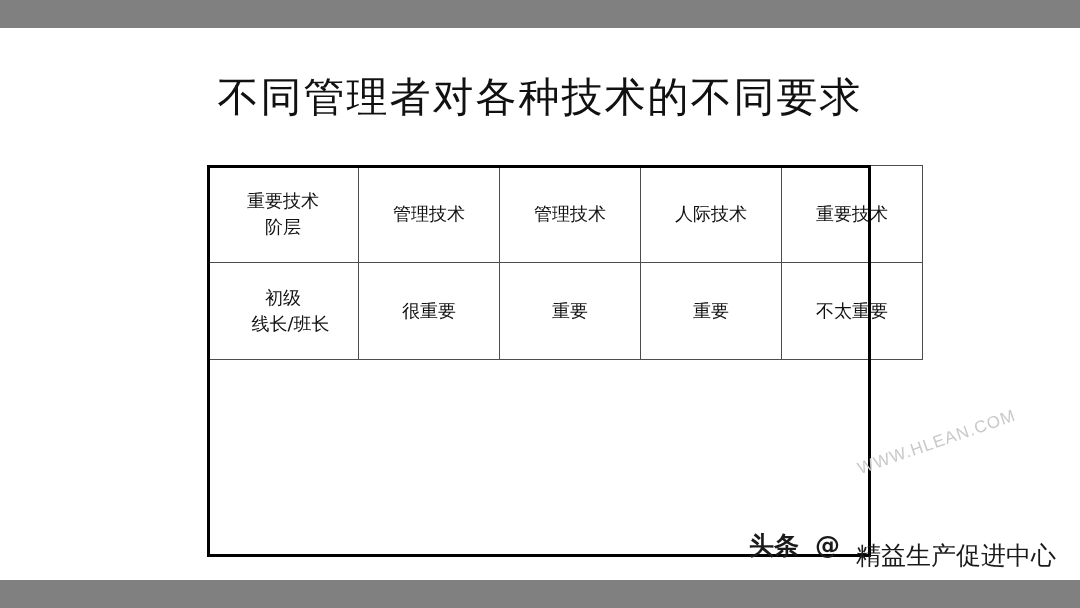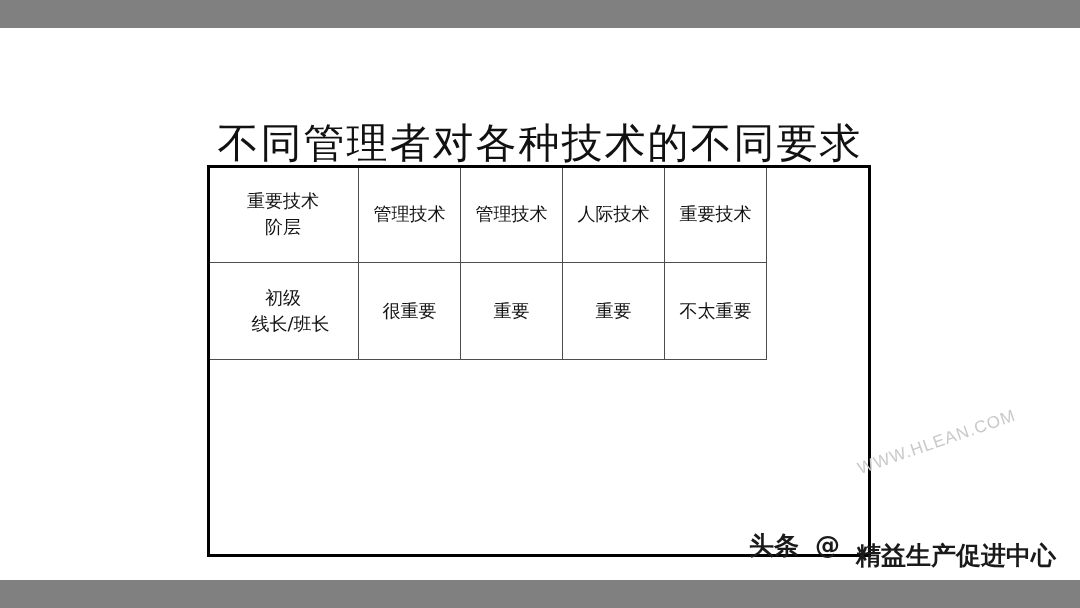--- a/index.html
+++ b/index.html
@@ -27,31 +27,30 @@
     top: 45px;
     width: 1080px;
     text-align: center;
     font-size: 41px;
     line-height: 1.2;
     letter-spacing: 2px;
     color: #111111;
     font-family: "DejaVu Sans", "Liberation Sans", sans-serif;
     font-weight: 400;
     white-space: nowrap;
-    margin-top: 46px;
   }
   .matrix-wrap {
     position: absolute;
     left: 207px;
     top: 137px;
     width: 664px;
   }
   table.matrix {
     border-collapse: collapse;
-    width: 560px;
+    width: 716px;
     table-layout: fixed;
     background: #ffffff;
     border-radius: 24px;
   }
   table.matrix td {
     border: 1px solid #4d4d4d;
     text-align: center;
     vertical-align: middle;
     font-size: 18px;
     color: #111111;
@@ -106,21 +105,21 @@
     white-space: nowrap;
   }
   .footer-brand .toutiao {
     font-weight: 700;
   }
   .footer-brand .at {
     font-weight: 700;
     padding: 0 2px;
   }
   .footer-brand .name {
-    font-weight: 700;
+    font-weight: 400;
     margin-top: 21px;
   }
   .bar-top {
     position: absolute;
     left: 0; top: 0;
     width: 1080px; height: 28px;
     background: #808080;
   }
   .bar-bottom {
     position: absolute;

